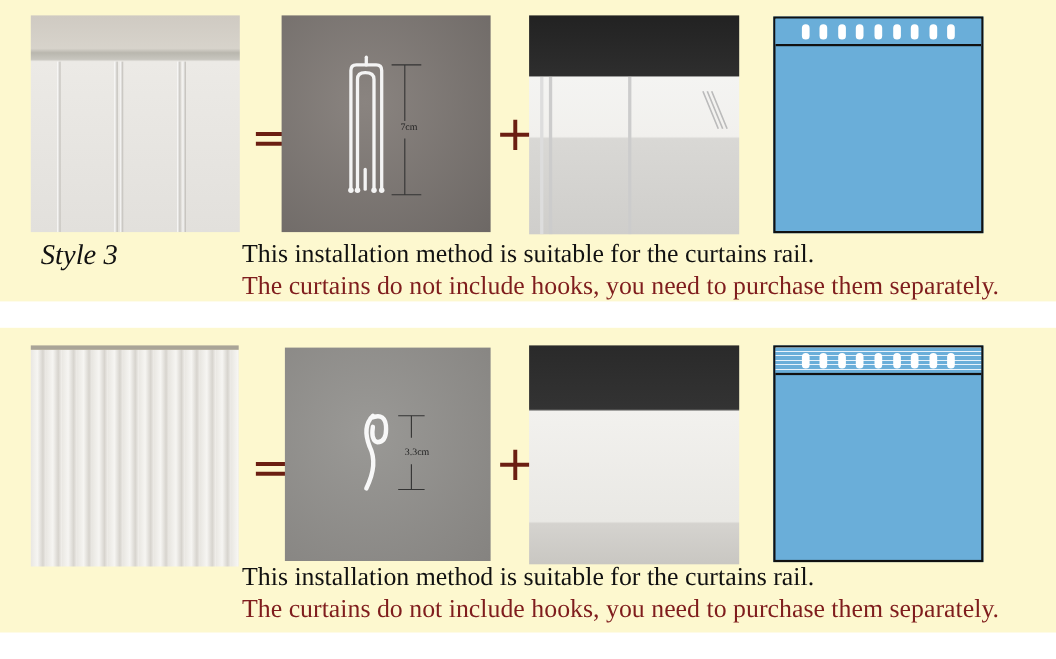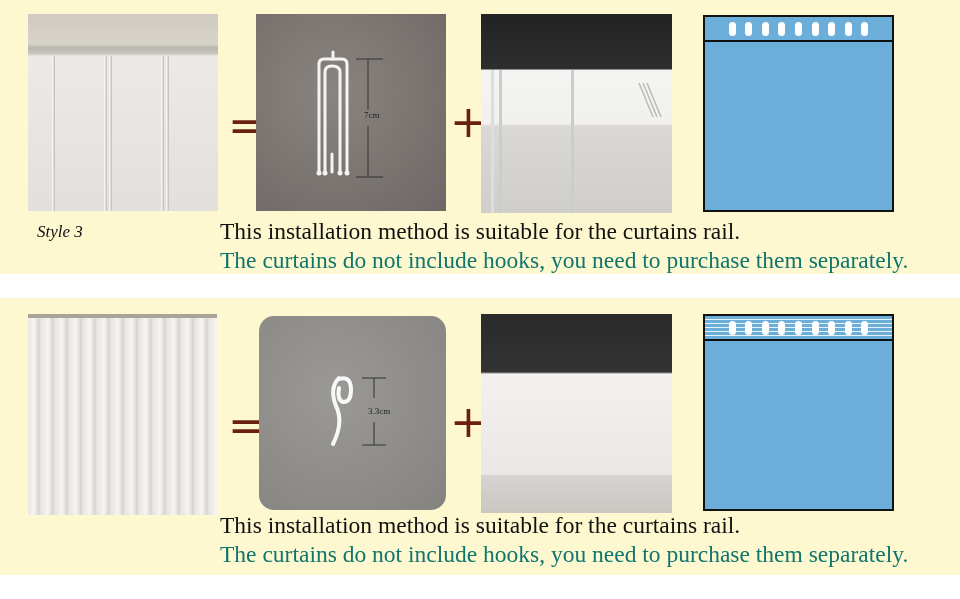--- a/index.html
+++ b/index.html
@@ -2,35 +2,35 @@
 <html><head>
 <meta charset="utf-8">
 <style>
   html,body{margin:0;padding:0;}
   body{width:960px;height:599px;background:#ffffff;position:relative;overflow:hidden;font-family:"Liberation Serif","DejaVu Serif",serif;}
   .panel{position:absolute;left:0;width:960px;background:#fdf8cf;}
   .p1{top:0;height:274px;}
   .p2{top:298px;height:277px;}
   .photo{position:absolute;overflow:hidden;}
   .op{position:absolute;color:#6b1f12;font-family:"DejaVu Sans",sans-serif;font-size:44px;line-height:1;}
-  .style-label{position:absolute;left:37px;font-style:italic;font-size:17px;line-height:29px;color:#111;}
+  .style-label{position:absolute;left:37px;font-style:italic;font-size:26px;line-height:29px;color:#111;}
   .desc{position:absolute;left:220px;font-size:23.5px;line-height:29px;white-space:nowrap;}
   .desc .black{color:#111;}
-  .desc .red{color:#0f766e;}
+  .desc .red{color:#7f1d1d;}
   .diagram{position:absolute;border:2px solid #111;background:#6aaed9;box-sizing:border-box;}
   .diagram .strip{position:absolute;left:0;right:0;top:0;border-bottom:2px solid #111;background:#6aaed9;display:flex;justify-content:space-evenly;align-items:center;padding:0 14px;box-sizing:border-box;}
   .slot{width:7px;height:14px;border-radius:4px;background:#fff;}
   .strip.striped{background:repeating-linear-gradient(to bottom,#6aaed9 0px,#6aaed9 3px,#e8f3fb 3px,#e8f3fb 4px);}
   
   .curtain1{background:linear-gradient(180deg,#cfcac2 0,#d7d3cb 30px,#b9b7ae 34px,#c8c6bf 40px,#eceae6 42px,#e2e0dc 100%);}
   .pleat{position:absolute;top:42px;bottom:0;width:3px;background:linear-gradient(90deg,#fff,#bdbab4);}
   .hookbg{background:radial-gradient(ellipse at 40% 40%,#8a8480,#6d6865);}
   .tapebg{background:linear-gradient(180deg,#222 0,#2e2e2e 55px,#f4f4f2 56px,#f1f0ed 110px,#d9d8d5 112px,#cfcecb 100%);}
   .sheer{background:repeating-linear-gradient(90deg,#e9e7e2 0,#f6f5f2 6px,#d7d4ce 11px,#efede9 14px);}
-  .hookbg2{background:radial-gradient(ellipse at 40% 40%,#9a9996,#858380);border-radius:15px;}
+  .hookbg2{background:radial-gradient(ellipse at 40% 40%,#9a9996,#858380);}
   .tapebg2{background:linear-gradient(180deg,#2a2a2a 0,#333 58px,#f2f1ee 60px,#e9e8e4 160px,#d5d3cf 162px,#c9c7c2 100%);}
   .measure{position:absolute;font-size:9px;color:#222;font-family:"Liberation Serif",serif;}
 </style>
 </head>
 <body>
 
 <div class="panel p1">
 
   <div class="photo curtain1" style="left:28px;top:14px;width:190px;height:197px;">
     <div class="pleat" style="left:24px"></div>

